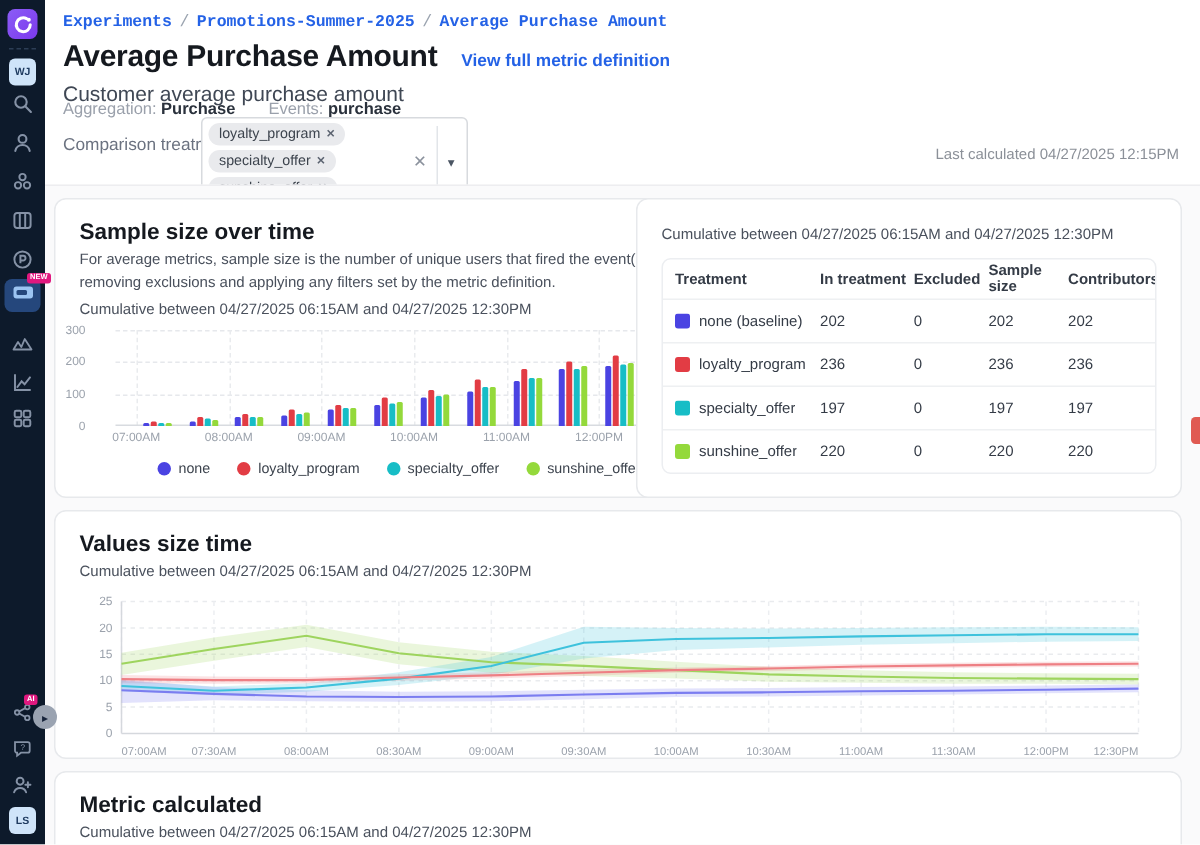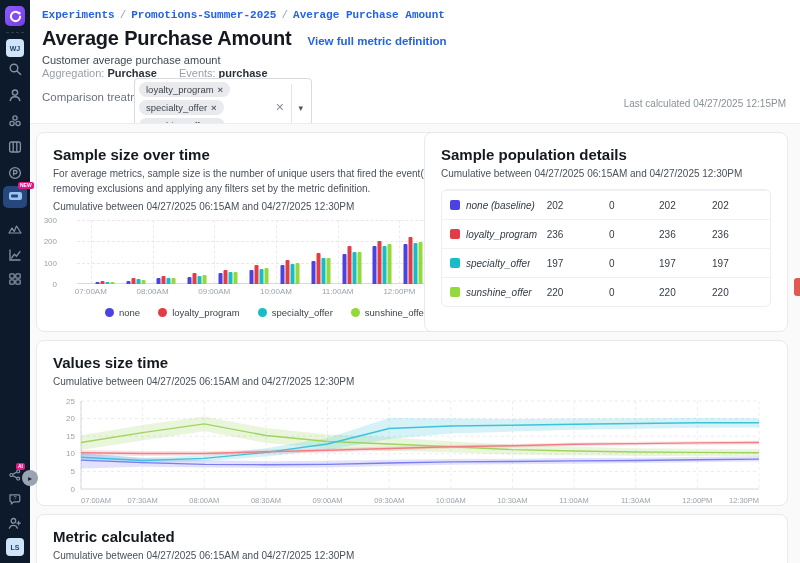--- a/index.html
+++ b/index.html
@@ -24,21 +24,21 @@
     background:#9aa3b1; color:#16233a; font-size:8px; display:flex; align-items:center; justify-content:center; z-index:6; }
 
   
   .main { position:absolute; left:30px; top:0; right:0; bottom:0; }
   .breadcrumb { position:absolute; left:12px; top:9px; font-size:11px; font-weight:700; color:#2462e6;font-family:Liberation Mono, monospace; }
   .breadcrumb .sep { color:#9aa3af; font-weight:400; padding:0 5px; }
   .breadcrumb a { color:#2462e6; text-decoration:none; }
   .title-row { position:absolute; left:12px; top:27px; display:flex; align-items:baseline; gap:16px; }
   .page-title { font-size:20px; font-weight:700; color:#15191f; letter-spacing:-0.2px; }
   .metric-link { font-size:11.5px; font-weight:700; color:#2462e6; text-decoration:none; }
-  .subtitle { position:absolute; left:12px; top:54px; font-size:11px; color:#3f4754; }
+  .subtitle { position:absolute; left:12px; top:54px; font-size:14px; color:#3f4754; }
   .agg-row { position:absolute; left:12px; top:67px; font-size:11px; color:#9aa0ab; }
   .agg-row b { color:#2a313c; font-weight:700; margin-left:3px; }
   .agg-row .gap { display:inline-block; width:22px; }
   .cmp-label { position:absolute; left:12px; top:91px; font-size:11.5px; color:#6b7280; }
   .cmp-box { position:absolute; left:104px; top:78px; width:178px; min-height:40px; background:#fff;
     border:1px solid #d7dade; border-radius:4px; display:flex; align-items:center; padding:3px 4px; }
   .tag-wrap { flex:1; display:flex; flex-wrap:wrap; gap:3px; }
   .tag { background:#e9eaed; border-radius:9px; font-size:9.5px; color:#3c434d; padding:2px 7px; white-space:nowrap; }
   .tag .x { margin-left:4px; color:#5b6370; font-weight:700; }
   .cmp-clear { font-size:11px; color:#8b929d; padding:0 5px; }
@@ -70,21 +70,21 @@
   .bc-xlab { position:absolute; transform:translateX(-50%); font-size:8px; color:#9ba2ac; white-space:nowrap; }
   .legend { display:flex; justify-content:center; gap:18px; margin-top:8px; }
   .leg-item { display:flex; align-items:center; gap:5px; font-size:9.5px; color:#3c434d; }
   .leg-dot { width:9px; height:9px; border-radius:50%; }
 
   
   .pop-table { margin-top:10px; border:1px solid #eceef1; border-radius:6px; overflow:hidden; font-size:10px; }
   .pt-row { display:flex; align-items:center; height:29px; border-top:1px solid #eef0f2; padding:0 8px; color:#343b46; }
   .pt-head { border-top:none; font-weight:700; color:#343b46; height:26px; }
   .pt-c1 { width:31%; display:flex; align-items:center; gap:6px; overflow:hidden; }
-  .pt-c1 span.nm { white-space:nowrap; overflow:hidden;font-style:italic; }
+  .pt-c1 span.nm { white-space:nowrap; overflow:hidden; }
   .pt-c2 { width:20%; } .pt-c3 { width:16%; } .pt-c4 { width:17%; } .pt-c5 { width:16%; }
   .swatch { width:10px; height:10px; border-radius:2px; flex:0 0 auto; }
 
   
   .line-chart { margin-top:8px; }
 
   
   .right-tab { position:absolute; right:0; top:278px; width:6px; height:18px; background:#e05a52; border-radius:3px 0 0 3px; z-index:7; }
 </style>
 </head>
@@ -332,23 +332,29 @@
               <span>specialty_offer</span>
             </div>
             <div class="leg-item">
               <span class="leg-dot" style="background:#94d93b"></span>
               <span>sunshine_offer</span>
             </div>
           </div>
       </div>
 
       <div class="card" id="card-population">
-        <div class="card-title">Sample population details</div>
         <div class="card-cum">Cumulative between 04/27/2025 06:15AM and 04/27/2025 12:30PM</div>
         <div class="pop-table" id="pop-table">
+            <div class="pt-row pt-head">
+              <div class="pt-c1">Treatment</div>
+              <div class="pt-c2">In treatment</div>
+              <div class="pt-c3">Excluded</div>
+              <div class="pt-c4">Sample size</div>
+              <div class="pt-c5">Contributors</div>
+            </div>
             <div class="pt-row">
               <div class="pt-c1">
                 <span class="swatch" style="background:#4a43e2"></span>
                 <span class="nm">none  (baseline)</span>
               </div>
   <div class="pt-c2">202</div>
   <div class="pt-c3">0</div>
   <div class="pt-c4">202</div>
   <div class="pt-c5">202</div>
             </div>

